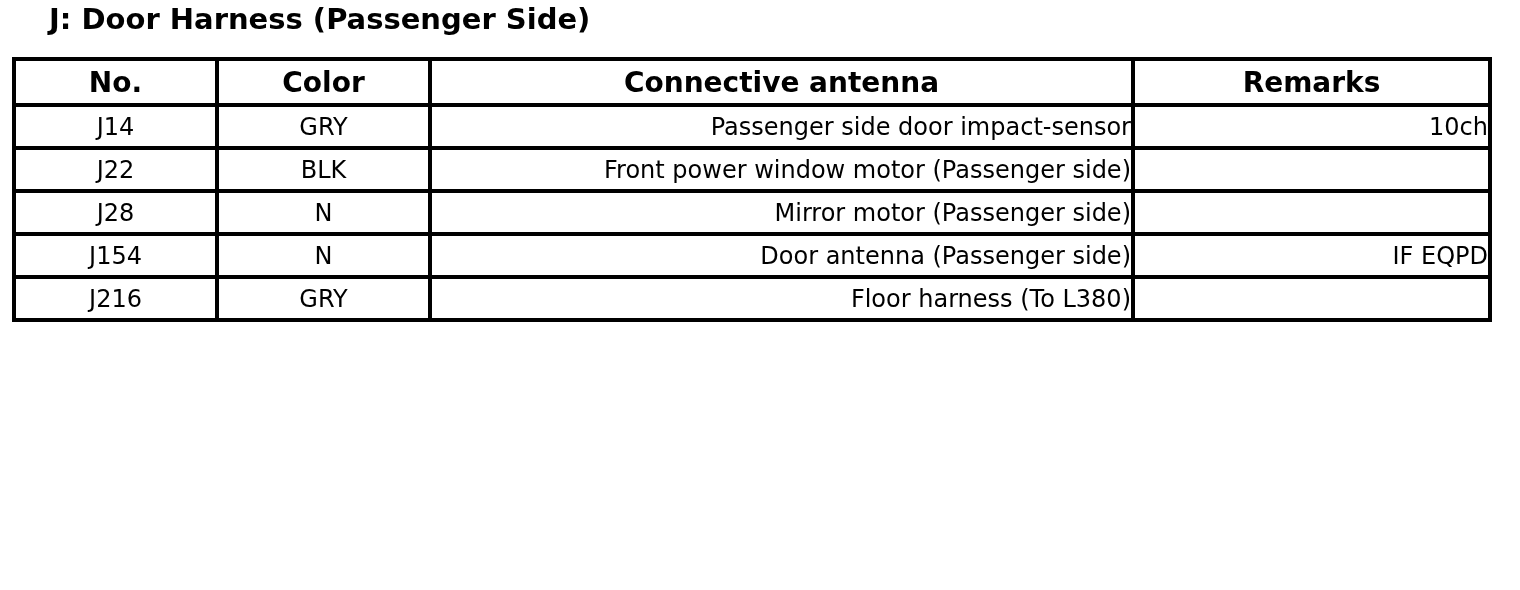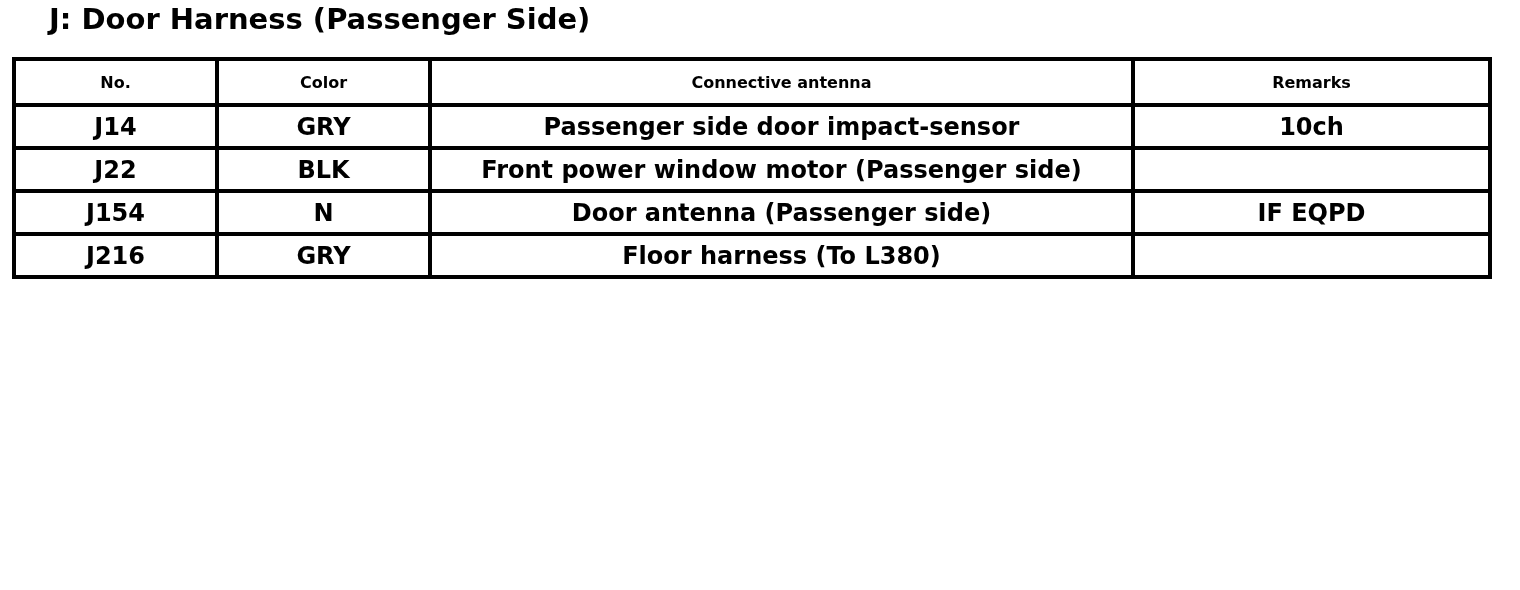--- a/index.html
+++ b/index.html
@@ -39,33 +39,33 @@
   }
   table.harness th,
   table.harness td {
     border: 4px solid #000000;
     padding: 0;
     overflow: hidden;
     white-space: nowrap;
   }
   table.harness th {
     height: 46px;
-    font-size: 16px;
+    font-size: 28px;
     font-weight: bold;
     text-align: center;
     vertical-align: middle;
   }
   table.harness td {
     height: 43px;
     font-size: 24px;
-    font-weight: bold;
+    font-weight: normal;
     vertical-align: middle;
   }
   td.c-no, td.c-color { text-align: center; }
-  td.c-pos, td.c-rem  { text-align: center; padding-left: 7px; }
+  td.c-pos, td.c-rem  { text-align: right; padding-left: 7px; }
   col.w-no    { width: 203px; }
   col.w-color { width: 213px; }
   col.w-pos   { width: 703px; }
   col.w-rem   { width: 357px; }
 </style>
 </head>
 <body>
 
 <div class="page">
 
@@ -93,20 +93,26 @@
         <td class="c-pos">Passenger side door impact-sensor</td>
         <td class="c-rem">10ch</td>
       </tr>
       <tr>
         <td class="c-no">J22</td>
         <td class="c-color">BLK</td>
         <td class="c-pos">Front power window motor (Passenger side)</td>
         <td class="c-rem"></td>
       </tr>
       <tr>
+        <td class="c-no">J28</td>
+        <td class="c-color">N</td>
+        <td class="c-pos">Mirror motor (Passenger side)</td>
+        <td class="c-rem"></td>
+      </tr>
+      <tr>
         <td class="c-no">J154</td>
         <td class="c-color">N</td>
         <td class="c-pos">Door antenna (Passenger side)</td>
         <td class="c-rem">IF EQPD</td>
       </tr>
       <tr>
         <td class="c-no">J216</td>
         <td class="c-color">GRY</td>
         <td class="c-pos">Floor harness (To L380)</td>
         <td class="c-rem"></td>

